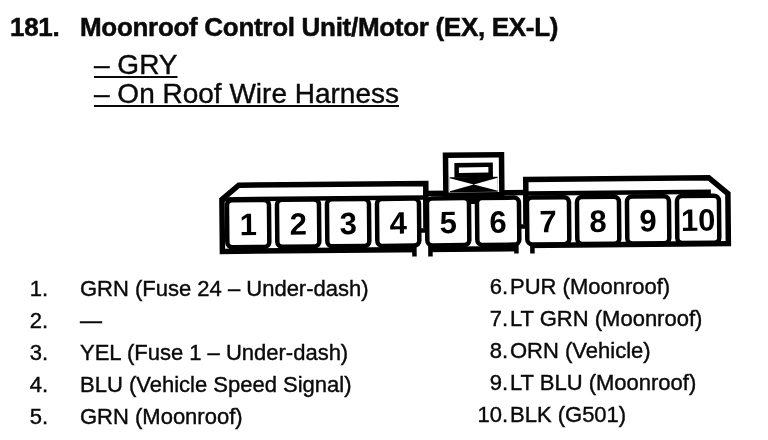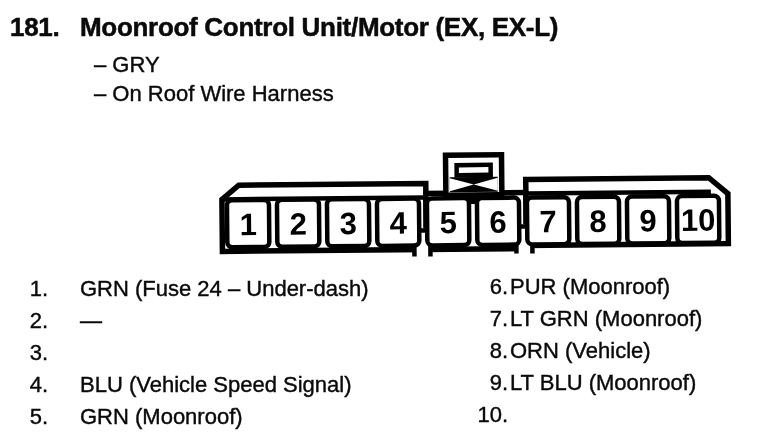--- a/index.html
+++ b/index.html
@@ -19,23 +19,24 @@
     font-weight: bold; font-size: 26px; letter-spacing: -0.3px;
     -webkit-text-stroke: 0.5px #0a0a0a;
     white-space: nowrap;
   }
   .title-row .item-no { width: 70px; }
 
   
   .notes {
     position: absolute; left: 94px; top: 50px;
     list-style: none;
-    font-size: 22px; line-height: 29px;
+    font-size: 28px; line-height: 29px;
     -webkit-text-stroke: 0.4px #0a0a0a;
     white-space: nowrap;
+    text-decoration: underline;
   }
 
   
   .connector-wrap {
     position: absolute; left: 212px; top: 148px;
     transform: rotate(-0.55deg);
   }
   .ln  { fill: #ffffff; stroke: #000; stroke-width: 5.5; stroke-linejoin: miter; }
   .ln2 { fill: none;    stroke: #000; stroke-width: 4.5; }
   .erase { fill: #ffffff; stroke: none; }
@@ -126,20 +127,21 @@
     <div class="row">
       <span class="num">1.</span>
       <span class="lbl">GRN (Fuse 24 – Under-dash)</span>
     </div>
     <div class="row">
       <span class="num">2.</span>
       <span class="lbl">—</span>
     </div>
     <div class="row">
       <span class="num">3.</span>
+      <span class="lbl">YEL (Fuse 1 – Under-dash)</span>
     </div>
     <div class="row">
       <span class="num">4.</span>
       <span class="lbl">BLU (Vehicle Speed Signal)</span>
     </div>
     <div class="row">
       <span class="num">5.</span>
       <span class="lbl">GRN (Moonroof)</span>
     </div>
   </div>
@@ -156,16 +158,17 @@
     <div class="row">
       <span class="num">8.</span>
       <span class="lbl">ORN (Vehicle)</span>
     </div>
     <div class="row">
       <span class="num">9.</span>
       <span class="lbl">LT BLU (Moonroof)</span>
     </div>
     <div class="row">
       <span class="num">10.</span>
+      <span class="lbl">BLK (G501)</span>
     </div>
   </div>
 
 </div>
 
 </body></html>

